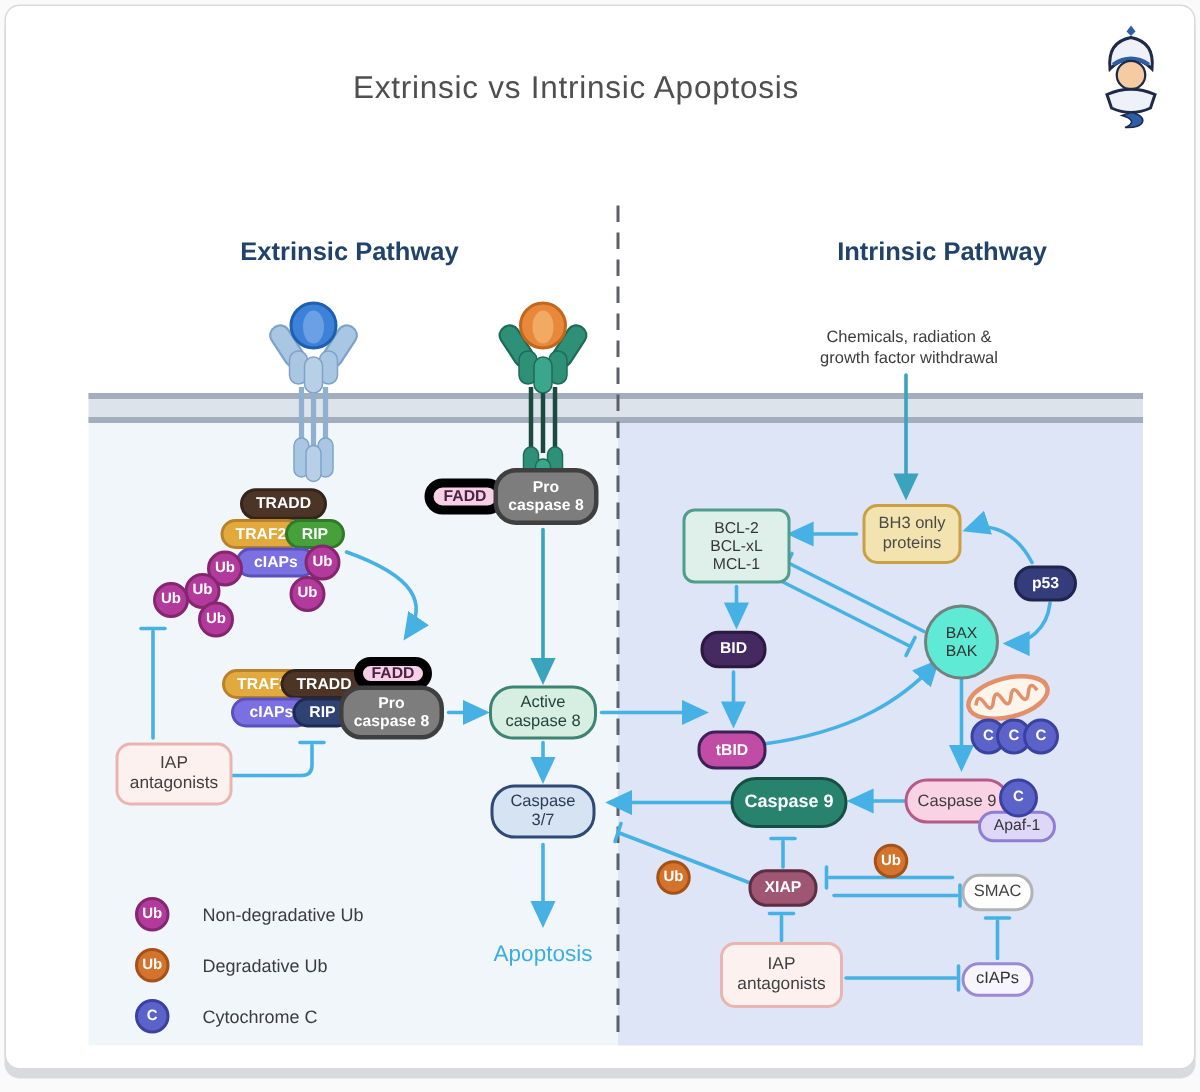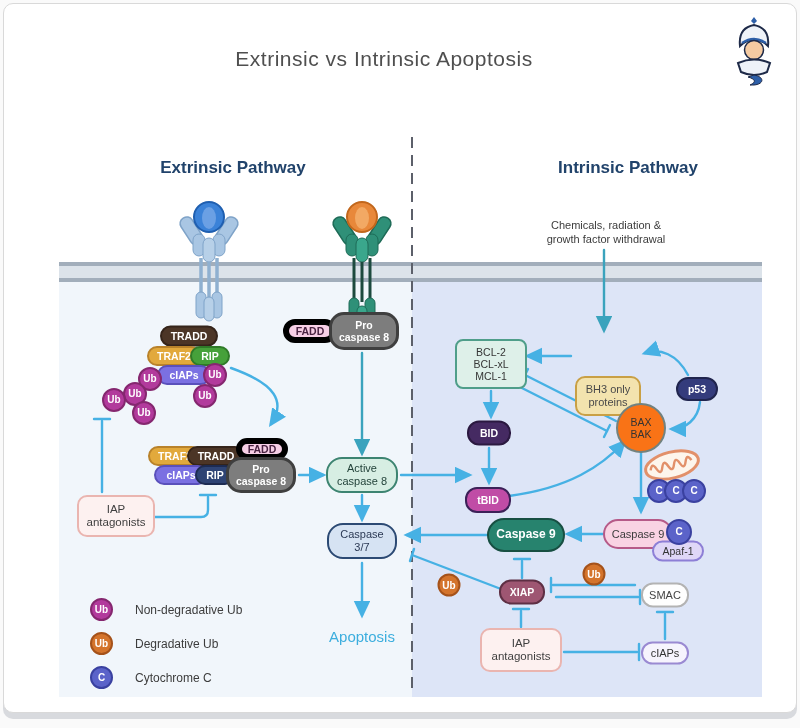--- a/index.html
+++ b/index.html
@@ -30,21 +30,21 @@
   .grayp{background:#7d7d7d;border:3px solid #3f3f3f;color:#fff;border-radius:15px;}
   .pinkp{background:#f7cfe6;border:6px solid #000000;color:#4a2342;text-align:right;}
   .mintp{background:#d7eee3;border:2px solid #3d8471;color:#23433a;border-radius:16px;}
   .lbluep{background:#d6e3f3;border:2px solid #2c4a74;color:#2c3a55;border-radius:16px;}
   .pinkbox{background:#fdf1f0;border:2px solid #eab5b0;color:#3f3f3f;border-radius:10px;font-weight:normal;font-size:11.5px;}
   .mintbox{background:#def0e9;border:2px solid #4f9e8a;color:#363636;border-radius:8px;font-weight:normal;font-size:10.5px;}
   .tanbox{background:#f3e3ae;border:2px solid #c9a045;color:#4a4a4a;border-radius:10px;font-weight:normal;font-size:11px;}
   .p53c{background:#343c7c;border:2px solid #20254e;color:#fff;}
   .bidc{background:#452a62;border:2px solid #2b1940;color:#fff;}
   .tbidc{background:#c04ca6;border:2.5px solid #3c2158;color:#fff;}
-  .baxc{background:#f97316;border:2px solid #72827f;color:#333;border-radius:50%!important;font-weight:normal;font-size:10.5px;}
+  .baxc{background:#5eead4;border:2px solid #72827f;color:#333;border-radius:50%!important;font-weight:normal;font-size:10.5px;}
   .tealc{background:#27836e;border:2px solid #174f42;color:#fff;font-size:12px;border-radius:17px;}
   .pinkc9{background:#f9d3e3;border:2px solid #b65a88;color:#3c3c3c;border-radius:15px;font-weight:normal;font-size:11px;}
   .lavp{background:#dfd7f7;border:2px solid #8d7fd6;color:#333;font-weight:normal;font-size:10.5px;}
   .xiapc{background:#9e5672;border:2px solid #5e2f44;color:#fff;}
   .whitep{background:#fefefe;border:2px solid #b3b3b3;color:#444;font-weight:normal;font-size:11px;}
   .ciapsw{background:#f6f4fd;border:2px solid #9a8ad2;color:#333;font-weight:normal;font-size:11px;}
   .ubm{background:#b23a9c;border:2px solid #85276f;color:#fff;}
   .ubo{background:#d4742c;border:2px solid #a5521a;color:#fff;}
   .ccirc{background:#5b63c9;border:2px solid #3a41a0;color:#fff;}
   .stimulus{font-size:11px;color:#3c3c3c;line-height:1.25;}
@@ -203,21 +203,21 @@
 caspase 8</div>
   <div class="node lbluep" style="left:358px;top:537px;width:70px;height:36px;font-weight:normal;font-size:11px;">Caspase
 3/7</div>
   <div class="txt apoptosis" style="left:358px;top:632px;">Apoptosis</div>
   <div class="node pinkbox" style="left:112px;top:512px;width:78px;height:42px;">IAP
 antagonists</div>
 
   <div class="node mintbox" style="left:487px;top:360px;width:72px;height:50px;">BCL-2
 BCL-xL
 MCL-1</div>
-  <div class="node tanbox" style="left:604px;top:352px;width:66px;height:40px;margin-top:40px;">BH3 only
+  <div class="node tanbox" style="left:604px;top:352px;width:66px;height:40px;">BH3 only
 proteins</div>
   <div class="node p53c" style="left:693px;top:385px;width:42px;height:24px;">p53</div>
   <div class="node bidc" style="left:485px;top:429px;width:44px;height:25px;">BID</div>
   <div class="node tbidc" style="left:484px;top:496px;width:46px;height:26px;">tBID</div>
   <div class="node baxc" style="left:637px;top:424px;width:50px;height:50px;">BAX
 BAK</div>
   <div class="node ccirc circ" style="left:655px;top:487px;width:24px;height:24px;">C</div>
   <div class="node ccirc circ" style="left:672px;top:487px;width:24px;height:24px;">C</div>
   <div class="node ccirc circ" style="left:690px;top:487px;width:24px;height:24px;">C</div>
   <div class="node pinkc9" style="left:634px;top:530px;width:70px;height:30px;">Caspase 9</div>

